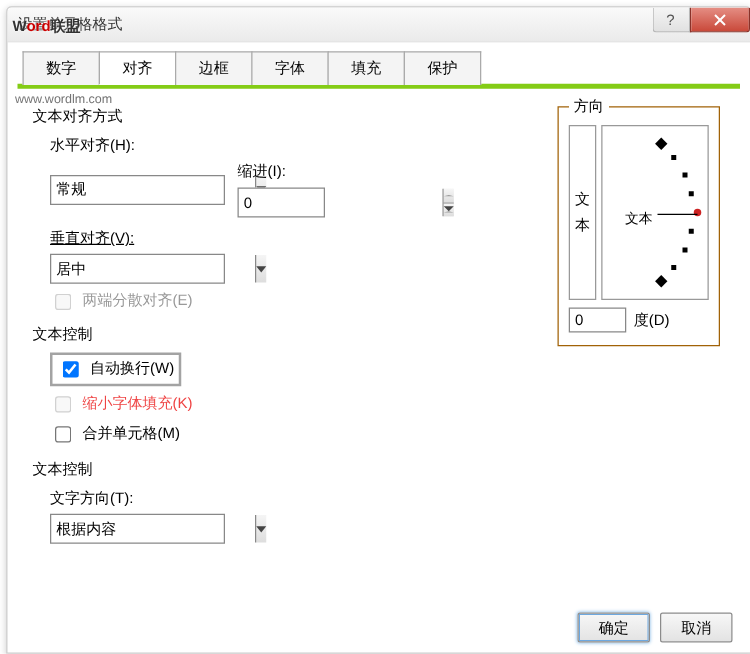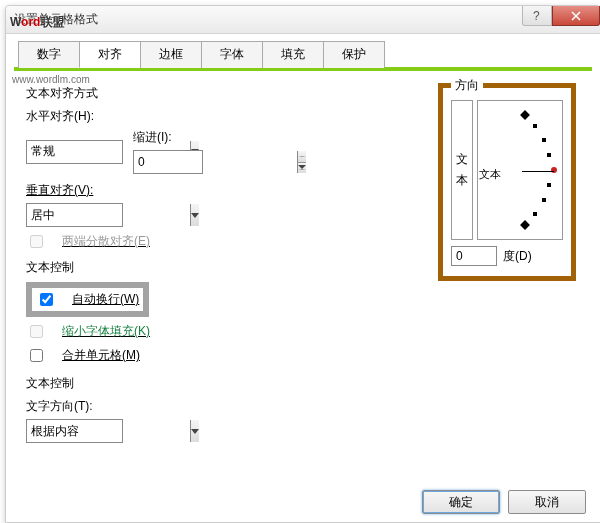--- a/index.html
+++ b/index.html
@@ -14,48 +14,48 @@
 .winbtn { width: 30px; height: 20px; border: 1px solid #b8b8b8; border-top:none; display:flex; align-items:center; justify-content:center; background:linear-gradient(#f5f5f5,#e1e1e1); cursor:pointer;}
 .winbtn.min{border-radius:0 0 0 3px;}
 .winbtn.close { width: 48px; background: linear-gradient(#e58e84,#c9493a); border-color:#8a3229; border-radius:0 0 3px 0; color:#fff;}
 .winbtn svg{width:12px;height:10px;}
 .client { padding: 6px 8px 8px 8px; }
 .tabs { display:flex; border-bottom:4px solid #84cc16; padding-left:4px; }
 .tab { padding: 4px 18px; border:1px solid #aaa; border-bottom:none; background:#f4f4f4; margin-right:-1px; cursor:pointer; position:relative; top:1px;}
 .tab.active { background:#fff; border-bottom:1px solid #fff; }
 .pane { padding: 10px 12px 8px 12px; height: 412px; position:relative; }
 .section-title { margin: 4px 0 6px 0; }
-.indent { }
+.indent { margin-left: 14px; }
 .label { margin-bottom: 4px; display:block; }
 .row { display:flex; align-items:center; gap:10px; }
-.combo { display:inline-flex; width:97px; height:24px; border:1px solid #888; background:#fff; align-items:center; }
+.combo { display:inline-flex; width:140px; height:24px; border:1px solid #888; background:#fff; align-items:center; }
 .combo input { border:none; flex:1; padding:0 4px; outline:none; background:transparent; }
 .combo .arrow, .spin .sbtns { width:18px; height:100%; border-left:1px solid #888; background:linear-gradient(#f5f5f5,#ddd); display:flex; align-items:center; justify-content:center; cursor:pointer;}
 .spin { display:inline-flex; width:70px; height:24px; border:1px solid #888; background:#fff; }
 .spin input { border:none; flex:1; padding:0 4px; outline:none; background:transparent;}
 .spin .sbtns { flex-direction:column; }
 .spin .sbtns div{flex:1; display:flex; align-items:center; justify-content:center; background:linear-gradient(#f6f6f6,#ddd);}
 .spin .sbtns div:first-child{border-bottom:1px solid #999;}
 .spin.small{width:46px; height:20px;}
-.chk { display:flex; align-items:center; gap:16px; margin:5px 0;text-decoration:underline; }
+.chk { display:flex; gap:6px; margin:5px 0; }
 .chk input { width:13px; height:13px; }
-.highlight { border:6px solid #a3a3a3; padding:2px 4px; display:inline-flex; align-items:center; gap:4px;}
-fieldset.dir { position:absolute; right:14px; top:6px; width:130px; border:5px solid #a16207; padding:6px 8px 10px 8px; }
+.highlight { border:2px solid #a3a3a3; padding:2px 4px; display:inline-flex; align-items:center; gap:4px;}
+fieldset.dir { position:absolute; right:14px; top:6px; width:130px; border:1px solid #a16207; padding:6px 8px 10px 8px; }
 fieldset.dir legend { padding:0 4px; }
 .orient-wrap{display:flex; gap:4px;}
 .vertbox{width:22px; height:140px; border:1px solid #999; display:flex; flex-direction:column; align-items:center; justify-content:center; gap:4px; font-size:12px;}
 .dial{width:86px; height:140px; border:1px solid #999; position:relative; background:#fff;}
 .dot{width:4px;height:4px;background:#000;position:absolute; transform:translate(-50%,-50%);}
 .diamond{width:7px;height:7px;background:#000;position:absolute;transform:translate(-50%,-50%) rotate(45deg);}
 .red-dot{width:6px;height:6px;background:#c22;border-radius:50%;position:absolute;transform:translate(-50%,-50%);}
-.dial-label{position:absolute; left:1px; top:66px; font-size:11px;}
+.dial-label{position:absolute; left:18px; top:66px; font-size:11px;}
 .dial-line{position:absolute; left:44px; top:70px; width:32px; height:1px; background:#000;}
 .dir-bottom{display:flex; align-items:center; gap:6px; margin-top:6px;}
 .footer { position:absolute; bottom:8px; right:14px; display:flex; gap:8px;}
-.btn { width:78px; height:24px; border:1px solid #8b8b8b; background:linear-gradient(#f7f7f7,#e3e3e3); cursor:pointer; border-radius:2px;}
+.btn { width:58px; height:24px; border:1px solid #8b8b8b; background:linear-gradient(#f7f7f7,#e3e3e3); cursor:pointer; border-radius:2px;}
 .btn.default{ box-shadow:0 0 0 1px #6da8e0 inset, 0 0 3px #7bb4e6; }
 .tri{width:0;height:0;border-left:4px solid transparent;border-right:4px solid transparent;}
 .tri.down{border-top:5px solid #444;}
 .tri.up{border-bottom:4px solid #444;}
 .tri.dn{border-top:4px solid #444;}
 </style>
 </head>
 <body>
 
 <div class="window">
@@ -129,21 +129,21 @@
       <div class="section-title" style="margin-top:8px;">文本控制</div>
       <div class="indent">
         <span class="highlight">
           <label class="chk" style="margin:0;">
             <input type="checkbox" checked="" style="">
             <span>自动换行(W)</span>
           </label>
         </span>
         <label class="chk">
           <input type="checkbox" disabled="" style="">
-          <span style="color:#15803d;">缩小字体填充(K)</span>
+          <span style="color:#ef4444;">缩小字体填充(K)</span>
         </label>
         <label class="chk">
           <input type="checkbox" style="">
           <span>合并单元格(M)</span>
         </label>
       </div>
 
       <div class="section-title" style="margin-top:10px;">文本控制</div>
       <div class="indent">
         <span class="label">文字方向(T):</span>

